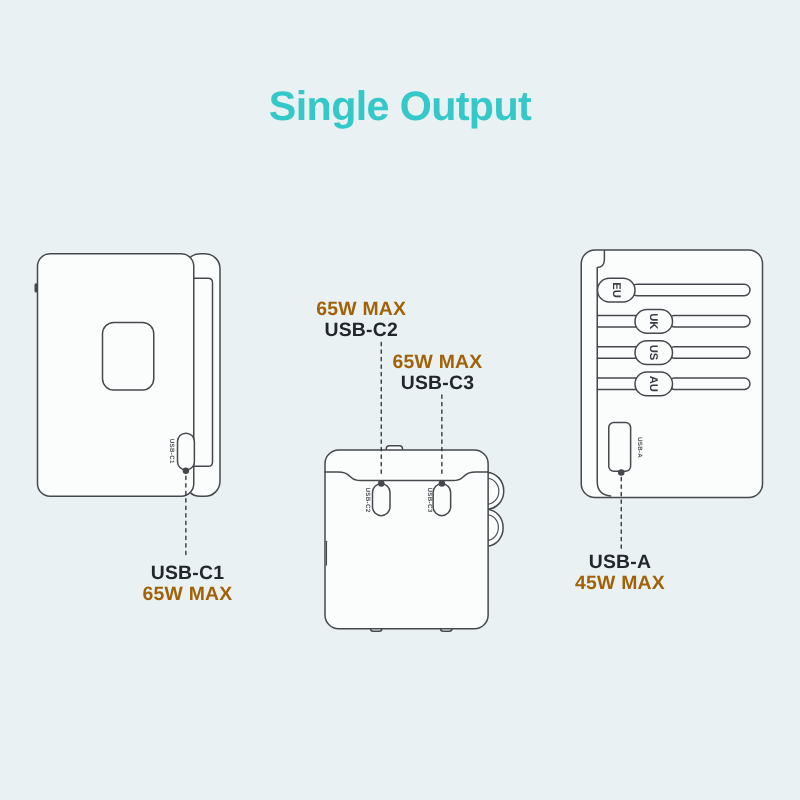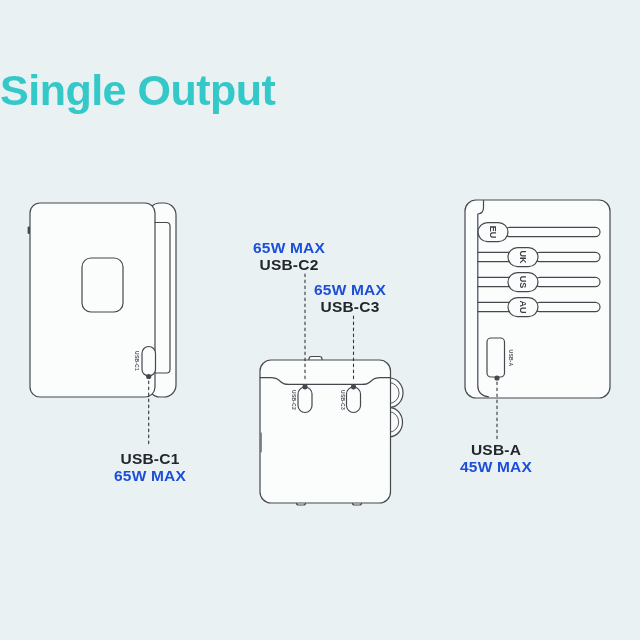--- a/index.html
+++ b/index.html
@@ -6,42 +6,42 @@
   body{
     width:640px;height:640px;
     background:#e9f1f3;
     font-family:"Liberation Sans", sans-serif;
     position:relative;
     overflow:hidden;
   }
   .stage{position:absolute;inset:0;}
   .title{
     position:absolute;left:0;right:0;top:66px;
-    text-align:left;
-    font-size:43px;font-weight:700;letter-spacing:-0.5px;
+    text-align:center;
+    font-size:33px;font-weight:700;letter-spacing:-0.5px;
     color:#35c8c9;
   }
   svg.art{position:absolute;left:0;top:0;}
   .art rect,.art path,.art line,.art circle{
     stroke:#45494e;stroke-width:1.2;fill:none;
     stroke-linecap:round;stroke-linejoin:round;
     vector-effect:non-scaling-stroke;
   }
   .art .fill-white{fill:#fbfdfd;}
   .art .solid{fill:#45494e;stroke:none;}
   .art .thin{stroke-width:0.9;}
   .art .dash{stroke:#33363c;stroke-width:1.1;stroke-dasharray:2.6 3.4;}
   .label-stack{
     position:absolute;transform:translateX(-50%);
     text-align:center;line-height:17px;
     font-size:15.5px;font-weight:700;letter-spacing:0.2px;
     white-space:nowrap;
   }
   .label-stack .port{color:#23262c;}
-  .label-stack .power{color:#1d4ed8;}
+  .label-stack .power{color:#a16207;}
   .micro{
     position:absolute;
     font-size:5px;font-weight:600;letter-spacing:0.2px;color:#4d5156;
     transform:translate(-50%,-50%) rotate(90deg);
     white-space:nowrap;
   }
   .knob-label{
     position:absolute;
     font-size:9px;font-weight:700;color:#3a3e44;
     transform:translate(-50%,-50%) rotate(90deg);

